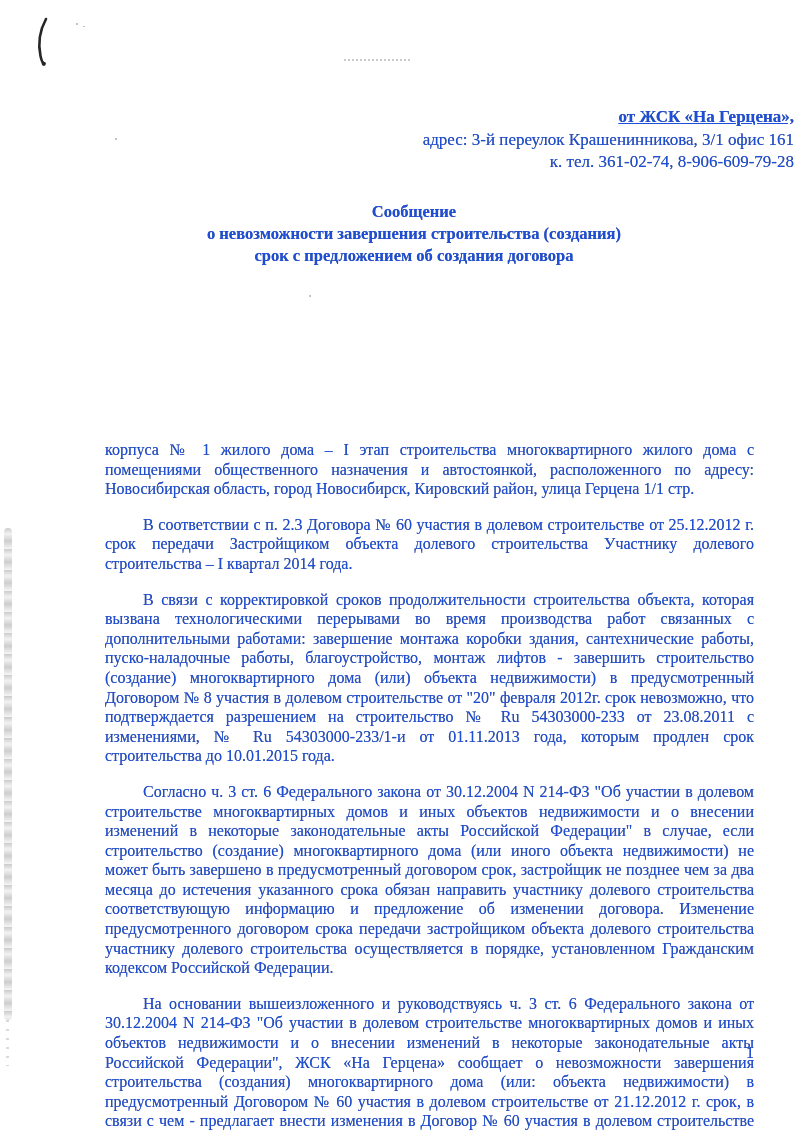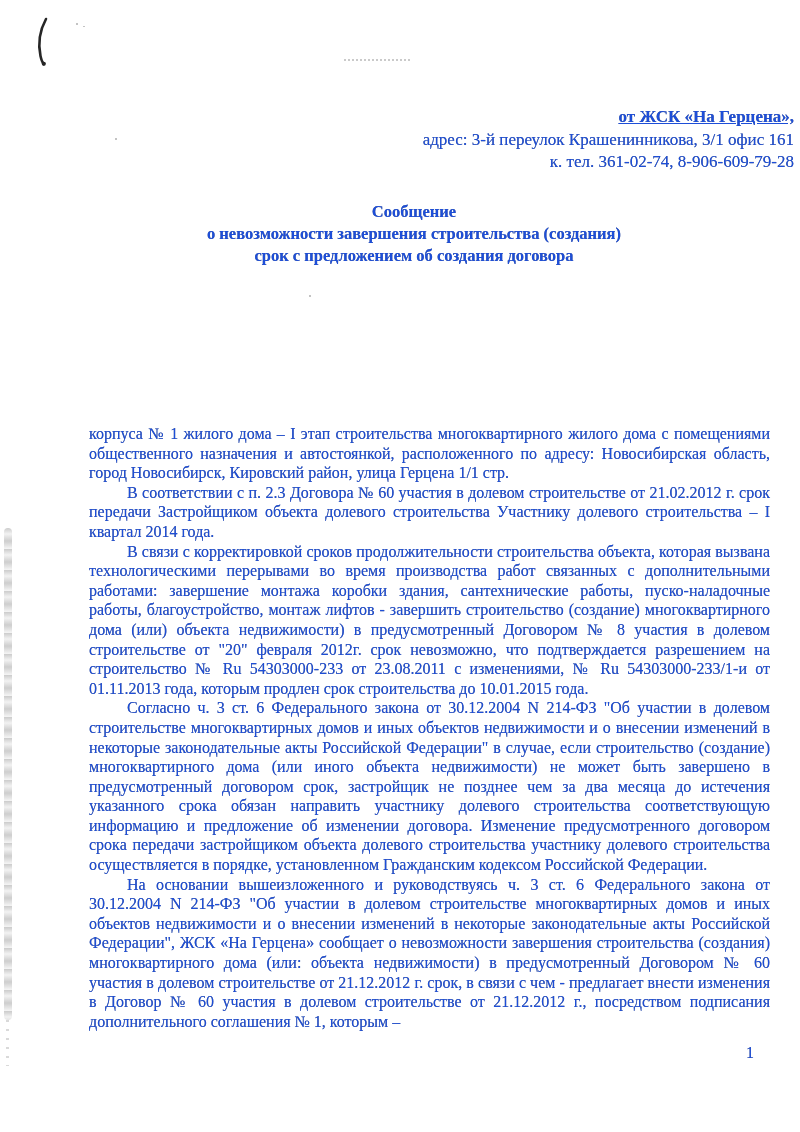--- a/index.html
+++ b/index.html
@@ -52,21 +52,21 @@
 
   .title-block {
     position: absolute; top: 201px; left: 0; width: 100%;
     text-align: center; font-weight: bold; font-size: 16.5px; line-height: 22px;
   }
 
   .body-block {
     position: absolute; top: 424px; left: 89px; width: 681px;
     font-size: 16px; line-height: 19.6px; text-align: justify;
   }
-  .body-block p { margin: 0; }
+  .body-block p { margin: 16px; }
   .body-block p.indent { text-indent: 38px; }
 
   .page-number {
     position: absolute; top: 1044px; left: 746px;
     font-size: 16px;
   }
 </style>
 </head>
 <body>
 
@@ -94,21 +94,21 @@
   </div>
 
   <div class="title-block ink">
     <div>Сообщение</div>
     <div>о невозможности завершения строительства (создания)</div>
     <div>срок с предложением об создания договора</div>
   </div>
 
   <div class="body-block ink">
     <p>корпуса № 1 жилого дома – I этап строительства многоквартирного жилого дома с помещениями общественного назначения и автостоянкой,  расположенного по адресу: Новосибирская область, город Новосибирск, Кировский район, улица Герцена 1/1 стр.</p>
-    <p class="indent">В соответствии с п. 2.3 Договора № 60 участия в долевом строительстве от 21.02.2012 г. срок передачи  Застройщиком  объекта  долевого строительства Участнику долевого строительства – I квартал 2014 года.</p>
+    <p class="indent">В соответствии с п. 2.3 Договора № 60 участия в долевом строительстве от 25.12.2012 г. срок передачи  Застройщиком  объекта  долевого строительства Участнику долевого строительства – I квартал 2014 года.</p>
     <p class="indent">В связи с корректировкой сроков продолжительности строительства объекта, которая вызвана технологическими перерывами во время производства работ связанных с дополнительными работами: завершение монтажа коробки здания, сантехнические работы, пуско-наладочные работы, благоустройство, монтаж лифтов -  завершить строительство (создание) многоквартирного дома  (или)  объекта недвижимости) в предусмотренный Договором № 8 участия в  долевом строительстве от "20" февраля 2012г. срок невозможно, что подтверждается разрешением на строительство № Ru 54303000-233 от 23.08.2011 с изменениями, № Ru 54303000-233/1-и от 01.11.2013 года, которым продлен срок строительства до 10.01.2015 года.</p>
     <p class="indent">Согласно ч. 3 ст. 6 Федерального закона от 30.12.2004 N 214-ФЗ "Об участии в долевом строительстве многоквартирных домов и иных объектов недвижимости и о внесении изменений в некоторые законодательные акты Российской Федерации" в случае, если строительство (создание) многоквартирного дома (или иного объекта недвижимости) не может быть завершено в предусмотренный договором срок, застройщик не позднее чем за два месяца до истечения указанного срока обязан направить участнику долевого строительства соответствующую информацию и предложение об изменении договора. Изменение предусмотренного договором срока передачи застройщиком объекта долевого строительства участнику долевого строительства осуществляется в порядке, установленном Гражданским кодексом Российской Федерации.</p>
     <p class="indent">На основании вышеизложенного и руководствуясь ч. 3 ст. 6  Федерального закона  от 30.12.2004  N 214-ФЗ  "Об участии  в долевом  строительстве многоквартирных домов и иных объектов недвижимости и о внесении изменений в некоторые законодательные акты Российской Федерации", ЖСК «На Герцена» сообщает о невозможности  завершения строительства (создания) многоквартирного дома (или: объекта недвижимости) в предусмотренный Договором № 60 участия в долевом строительстве от 21.12.2012 г. срок, в связи с чем - предлагает внести изменения в Договор № 60 участия в долевом строительстве от 21.12.2012 г., посредством подписания дополнительного соглашения № 1, которым –</p>
   </div>
 
   <div class="page-number ink">1</div>
 
 </div>
 
 </body></html>

